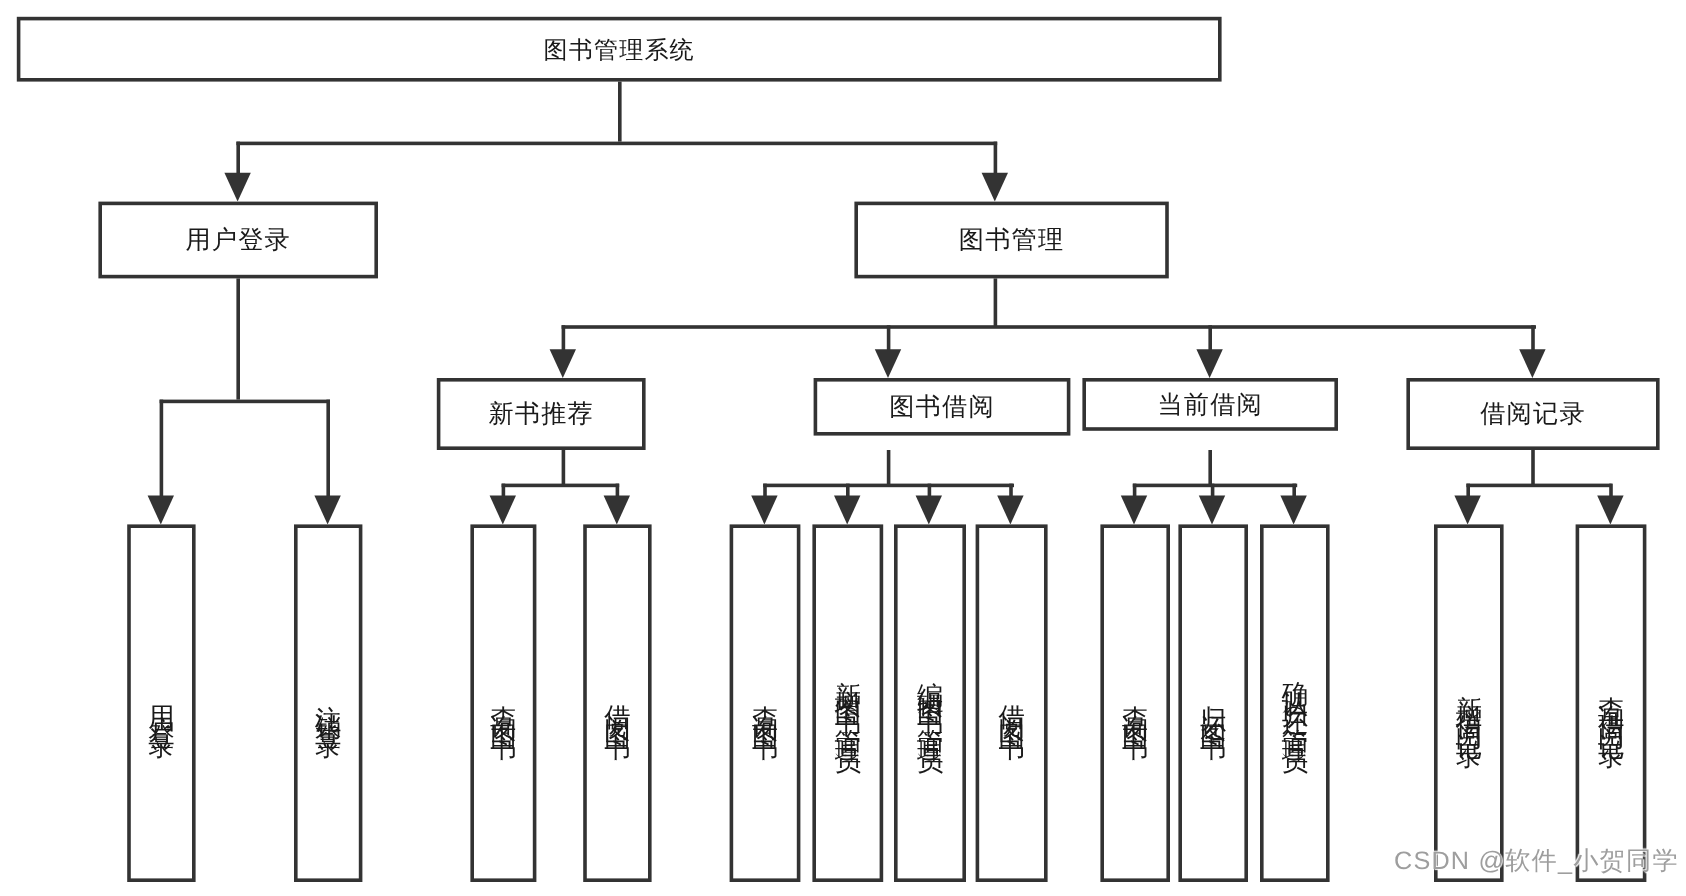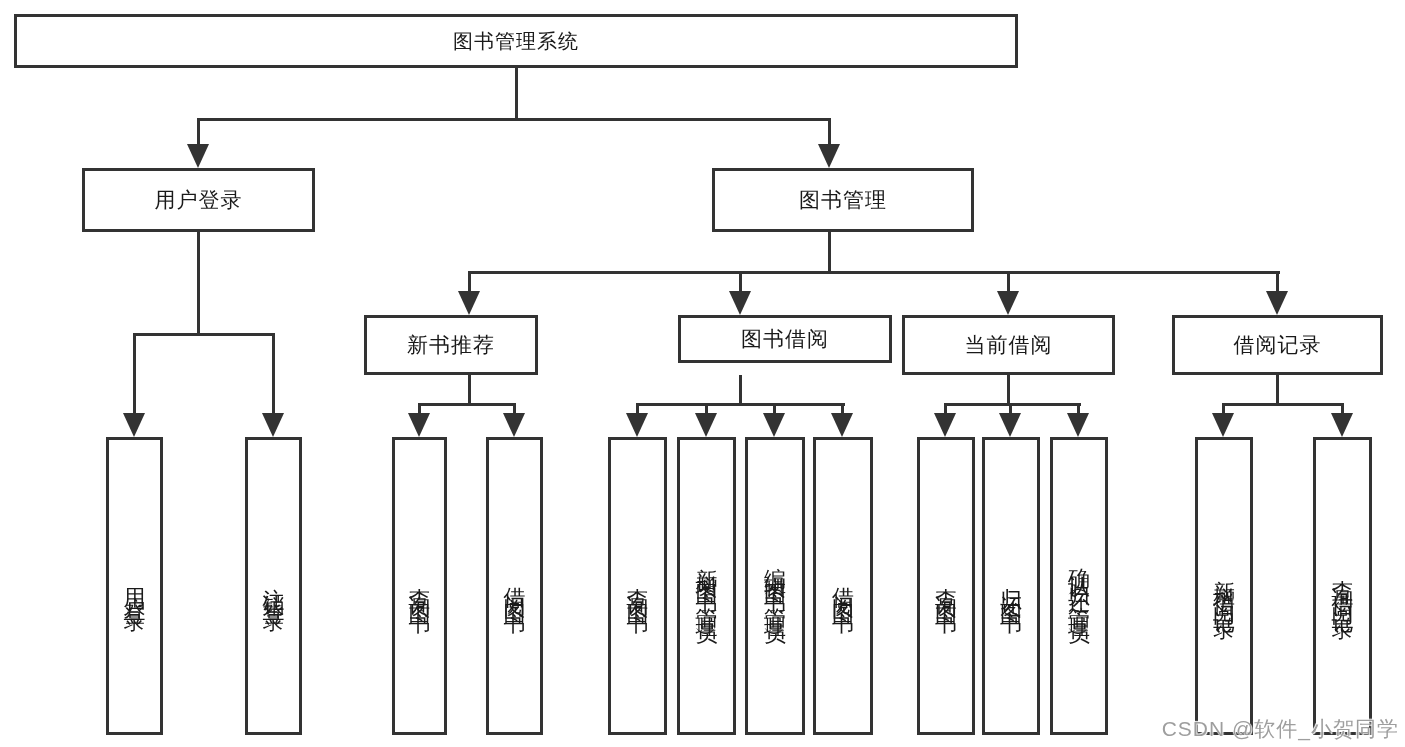--- a/index.html
+++ b/index.html
@@ -38,21 +38,21 @@
   }
   .ln{position:absolute;background:var(--line);}
   .ah{
     position:absolute;width:0;height:0;
     border-left:11px solid transparent;
     border-right:11px solid transparent;
     border-top:24px solid var(--line);
   }
   .watermark{
     position:absolute;
-    right:6px;bottom:4px;
+    right:6px;bottom:16px;
     font-size:21px;
     color:var(--wm);
     letter-spacing:1px;
     text-shadow:1px 1px 1px #fff,-1px -1px 1px #fff;
     z-index:5;
   }
 </style>
 </head>
 <body>
 
@@ -83,21 +83,21 @@
   <div class="ah" style="left:458px;top:291px;"></div>
   <div class="ln" style="left:739px;top:271px;width:3px;height:22px;"></div>
   <div class="ah" style="left:729px;top:291px;"></div>
   <div class="ln" style="left:1007px;top:271px;width:3px;height:22px;"></div>
   <div class="ah" style="left:997px;top:291px;"></div>
   <div class="ln" style="left:1276px;top:271px;width:3px;height:22px;"></div>
   <div class="ah" style="left:1266px;top:291px;"></div>
 
   <div class="box hlabel" style="left:364px;top:315px;width:174px;height:60px;">新书推荐</div>
   <div class="box hlabel" style="left:634px;top:315px;width:214px;height:48px;margin-left:44px;">图书借阅</div>
-  <div class="box hlabel" style="left:902px;top:315px;width:213px;height:60px;">当前借阅</div>
+  <div class="box hlabel" style="left:902px;top:315px;width:213px;height:44px;">当前借阅</div>
   <div class="box hlabel" style="left:1172px;top:315px;width:211px;height:60px;">借阅记录</div>
 
   <div class="ln" style="left:468px;top:375px;width:3px;height:30px;"></div>
   <div class="ln" style="left:418px;top:403px;width:98px;height:3px;"></div>
   <div class="ln" style="left:418px;top:403px;width:3px;height:12px;"></div>
   <div class="ah" style="left:408px;top:413px;"></div>
   <div class="ln" style="left:513px;top:403px;width:3px;height:12px;"></div>
   <div class="ah" style="left:503px;top:413px;"></div>
 
   <div class="ln" style="left:739px;top:375px;width:3px;height:30px;"></div>

